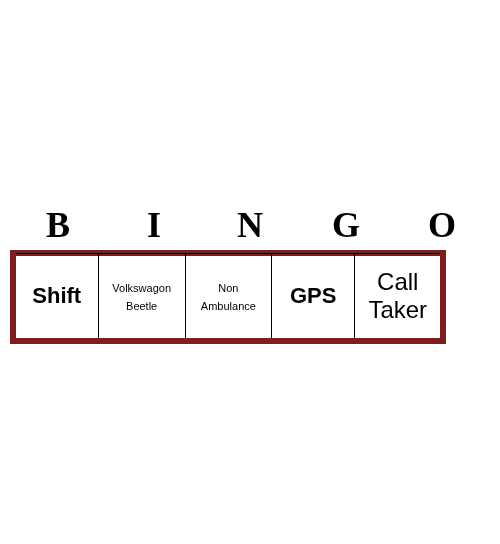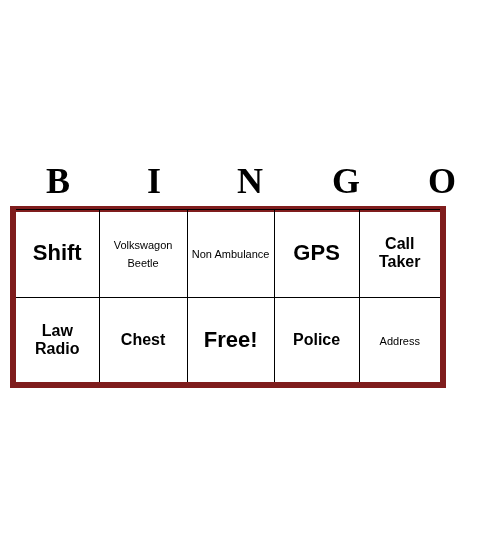--- a/index.html
+++ b/index.html
@@ -52,22 +52,22 @@
       font-size: 22px;
       font-weight: bold;
     }
 
     .cell-small {
       font-size: 11px;
       font-weight: normal;
     }
 
     .cell-medium {
-      font-size: 16px;
-      font-weight: bold;
+      font-size: 24px;
+      font-weight: normal;
     }
 
     .cell-free {
       font-size: 22px;
       font-weight: bold;
     }
   </style>
 </head>
 <body>
 
@@ -85,22 +85,15 @@
       </tr>
     </thead>
     <tbody id="grid-body">
     <tr>
           <td><span class="cell-large">Shift</span></td>
           <td><span class="cell-small">Volkswagon Beetle</span></td>
           <td><span class="cell-small">Non Ambulance</span></td>
           <td><span class="cell-large">GPS</span></td>
           <td><span class="cell-medium">Call Taker</span></td>
         </tr>
-        <tr>
-          <td><span class="cell-medium">Law Radio</span></td>
-          <td><span class="cell-medium">Chest</span></td>
-          <td><span class="cell-free">Free!</span></td>
-          <td><span class="cell-medium">Police</span></td>
-          <td><span class="cell-small">Address</span></td>
-        </tr>
       </tbody>
   </table>
 </div>
 
 </body></html>

